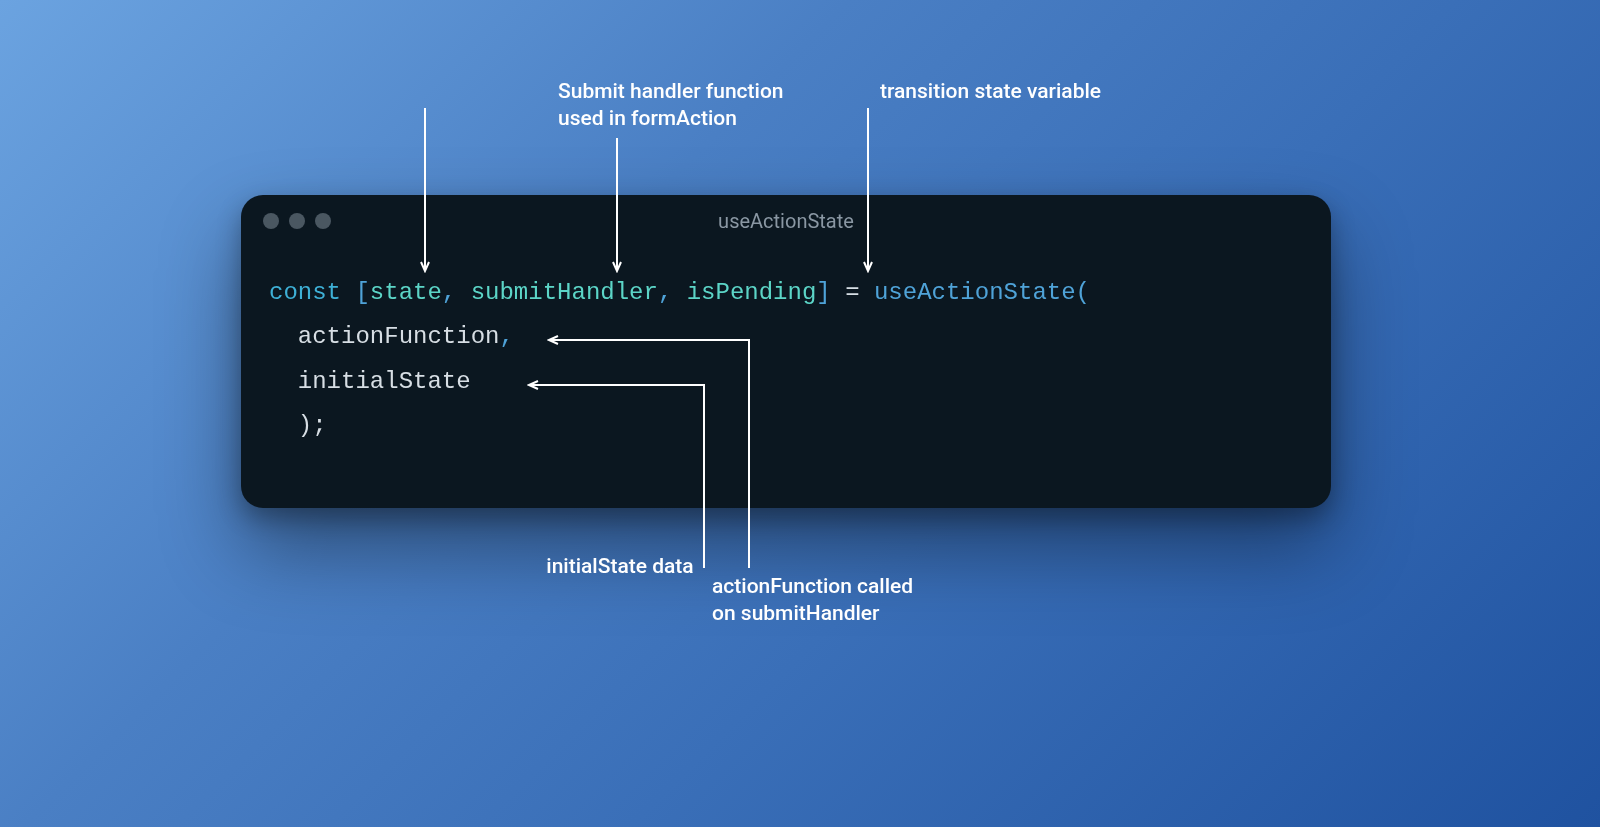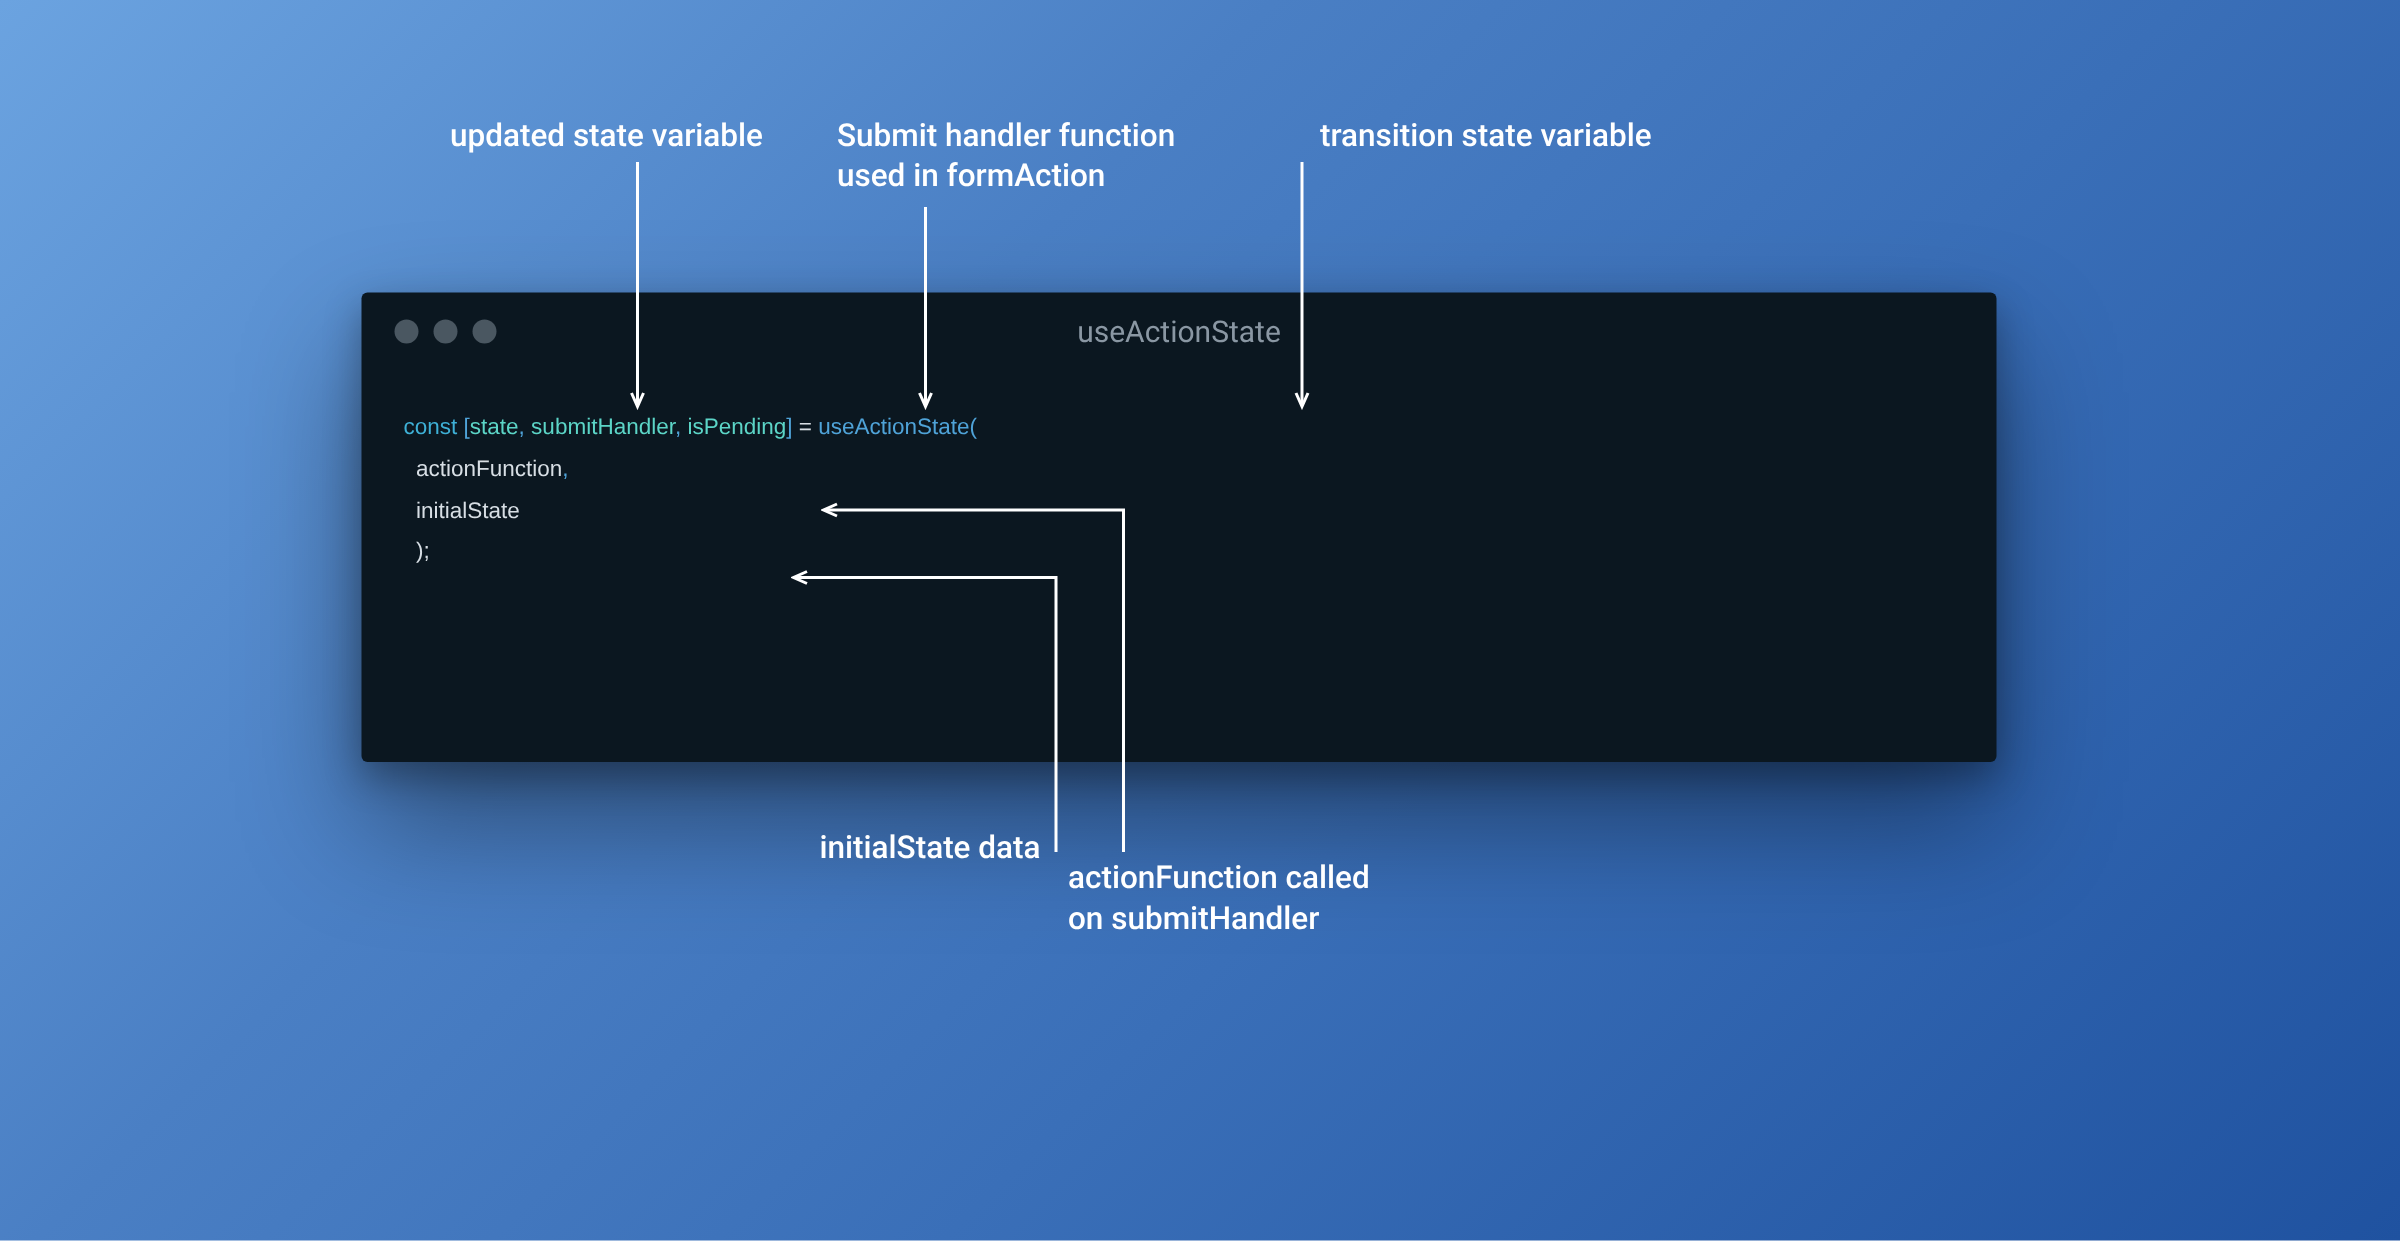--- a/index.html
+++ b/index.html
@@ -31,21 +31,21 @@
       white-space: pre-line;
     }
 
     .code-window {
       position: absolute;
       left: 241px;
       top: 195px;
       width: 1090px;
       height: 313px;
       background: #0b1720;
-      border-radius: 4px;
+      border-radius: 22px;
       box-shadow: 0 40px 80px rgba(0,0,0,0.40), 0 10px 25px rgba(0,0,0,0.30);
       overflow: hidden;
     }
 
     .titlebar {
       position: relative;
       height: 52px;
       display: flex;
       align-items: center;
       padding-left: 22px;
@@ -68,22 +68,22 @@
       left: 0;
       right: 0;
       text-align: center;
       color: #8a97a3;
       font-size: 20px;
       pointer-events: none;
     }
 
     .code-body {
       padding: 24px 28px 20px 28px;
-      font-family: Liberation Sans, sans-serif;
-      font-size: 15px;
+      font-family: Liberation Mono, monospace;
+      font-size: 24px;
       line-height: 1.85;
       color: #d6dbe0;
       white-space: pre;
     }
 
     .tok-keyword { color: #3eb0d6; }
     .tok-punc    { color: #4fa3d8; }
     .tok-var     { color: #5cd5c7; }
     .tok-call    { color: #4fa3d8; }
     .tok-plain   { color: #d7dee4; }
@@ -103,21 +103,20 @@
       stroke: #ffffff;
       stroke-width: 2;
       fill: none;
     }
   </style>
 </head>
 <body>
 
 <div class="stage">
 
-  <div class="annotation" style="left:300px; top:78px;">updated state variable</div>
 
   <div class="annotation" style="left:558px; top:78px;">Submit handler function
 used in formAction</div>
 
   <div class="annotation" style="left:852px; top:78px;margin-left:28px;">transition state variable</div>
 
   <div class="code-window">
     <div class="titlebar">
       <div class="traffic-lights">
         <div class="dot"></div>

